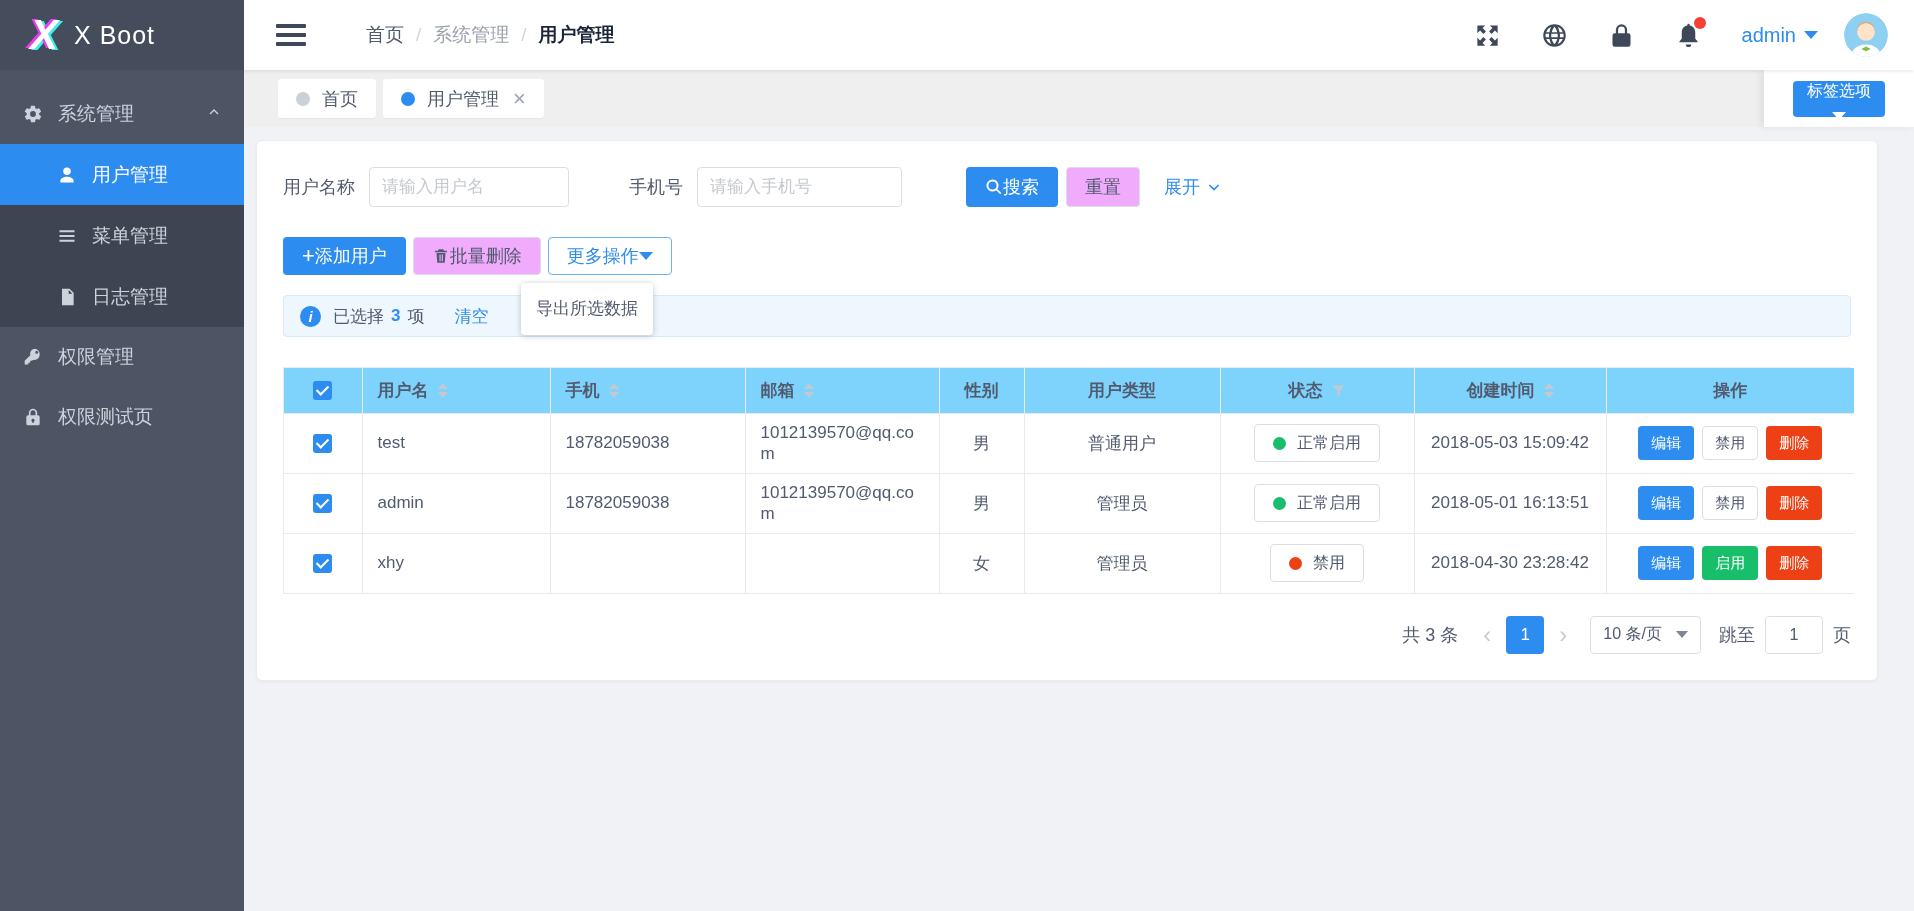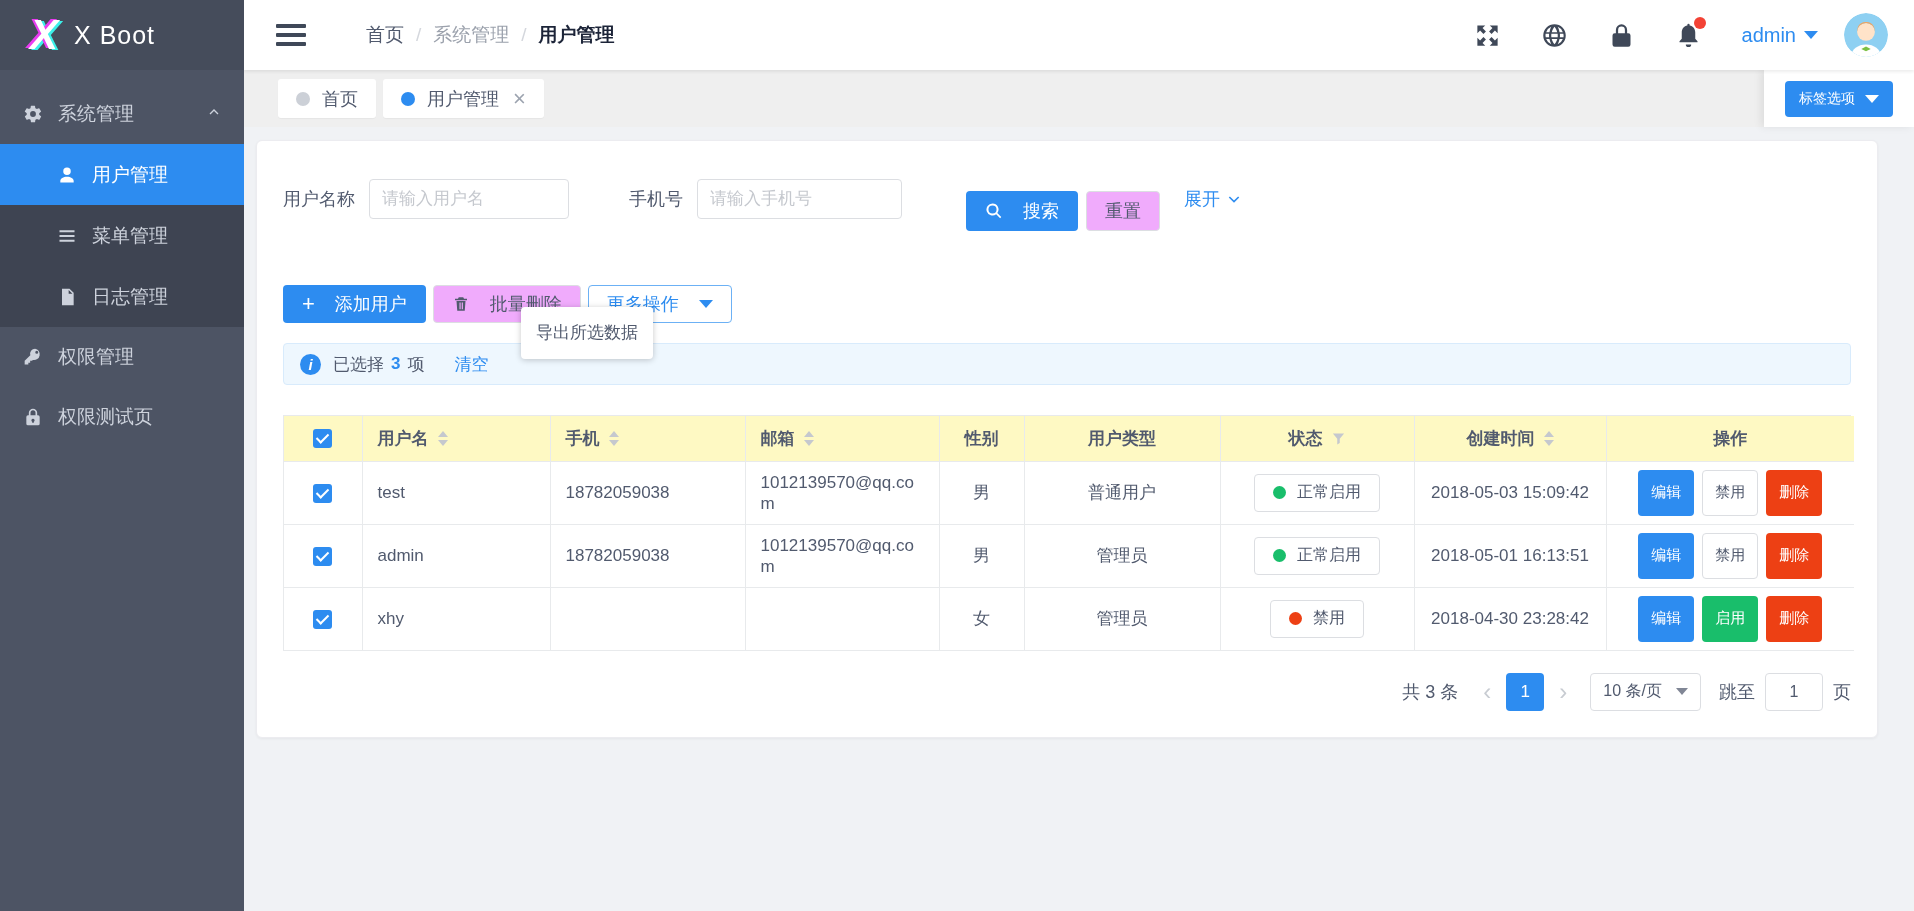--- a/index.html
+++ b/index.html
@@ -51,39 +51,39 @@
   .tabstrip{position:absolute; left:244px; top:70px; right:0; height:57px; background:#efefef; z-index:20;
             display:flex; align-items:center; padding-left:34px;}
   .tab{height:39px; background:#fff; border-radius:3px; display:flex; align-items:center; gap:12px;
        padding:0 18px; margin-right:7px; font-size:18px; color:#515a6e; cursor:pointer; box-shadow:0 1px 1px rgba(0,0,0,.04);}
   .tab-dot{width:14px; height:14px; border-radius:50%; background:#ccd0d7;}
   .tab.active .tab-dot{background:var(--primary);}
   .tab-close{color:#9ca3af; font-size:22px; line-height:1; margin-left:2px; cursor:pointer;}
   .tab-options-panel{position:absolute; right:0; top:0; bottom:0; width:150px; background:#fff;
                      box-shadow:-3px 0 8px rgba(0,0,0,.08); display:flex; align-items:center; justify-content:center;}
   .btn-tag-options{background:var(--primary); color:#fff; border:none; border-radius:4px; height:36px;
-                   padding:0 14px; font-size:14px; display:flex; align-items:center; gap:10px; cursor:pointer;
-                   font-family:inherit;}
+                   padding:0 14px; font-size:16px; display:flex; align-items:center; gap:10px; cursor:pointer;
+                   font-family:inherit;flex-direction:column;}
   .btn-tag-options .caret{width:0; height:0; border-left:7px solid transparent; border-right:7px solid transparent; border-top:8px solid #fff;}
 
   
   .content{position:absolute; left:244px; top:127px; right:0; bottom:0; background:#f0f2f5;}
   .card{position:absolute; left:12px; top:13px; width:1622px; background:#fff; border-radius:6px;
         border:1px solid #ececf0; box-shadow:0 1px 3px rgba(0,0,0,.05); padding:26px;}
 
   
   .search-row{display:flex; align-items:center; margin-bottom:30px;}
   .form-label{font-size:18px; color:#515a6e; margin-right:14px; white-space:nowrap;}
   .ivu-input{height:40px; border:1px solid var(--border); border-radius:4px; padding:0 12px; font-size:17px;
              color:var(--text); font-family:inherit; outline:none;}
   .ivu-input::placeholder{color:#c5c8ce;}
   .w200{width:200px;} .w205{width:205px;}
   .gap60{width:60px;} .gap64{width:64px;}
   .btn{height:40px; border-radius:4px; font-size:18px; padding:12px 18px; display:inline-flex; align-items:center;
-       gap:20px; border:1px solid transparent; cursor:pointer; font-family:inherit; white-space:nowrap;margin-top:24px;}
+       gap:0; border:1px solid transparent; cursor:pointer; font-family:inherit; white-space:nowrap;}
   .btn-primary{background:var(--primary); color:#fff;}
   .btn-default{background:#f0abfc; border-color:var(--border); color:#515a6e;}
   .btn-ghost-open{background:#fff; border-color:#6cb1f5; color:var(--primary);}
   .btn svg{width:18px; height:18px; fill:currentColor;}
   .ml8{margin-left:8px;} .ml24{margin-left:24px;}
   .link-expand{color:var(--primary); font-size:18px; display:inline-flex; align-items:center; gap:6px; cursor:pointer;}
   .link-expand svg{width:16px; height:16px; fill:none; stroke:var(--primary); stroke-width:2.4;}
 
   
   .toolbar-row{position:relative; display:flex; align-items:center; gap:7px; margin-bottom:20px;}
@@ -99,39 +99,39 @@
   .info-icon{width:21px; height:21px; border-radius:50%; background:var(--primary); color:#fff; font-size:15px;
              font-weight:bold; font-style:italic; display:inline-flex; align-items:center; justify-content:center; margin-right:12px;}
   .sel-count{color:var(--primary); font-weight:bold; margin:0 7px;}
   .clear-link{color:var(--primary); margin-left:30px; cursor:pointer;}
 
   
   .tbl-wrap{border:1px solid var(--tborder); border-bottom:none;}
   table{width:1570px; table-layout:fixed; border-collapse:collapse; font-size:17px; color:var(--text);}
   th,td{border-bottom:1px solid var(--tborder); border-right:1px solid var(--tborder); padding:8px 15px; background:#fff;}
   th:last-child, td:last-child{border-right:none;margin-left:32px;}
-  th{background:#fef9c3; height:45px; font-weight:bold; text-align:left;}
+  th{background:#7dd3fc; height:45px; font-weight:bold; text-align:left;}
   td{height:60px;}
   .al-c{text-align:center;}
   .th-inner{display:flex; align-items:center;}
   .th-inner.center{justify-content:center;}
   .sorter{display:inline-flex; flex-direction:column; gap:3px; margin-left:9px; cursor:pointer;}
   .sorter i{width:0; height:0; border-left:5px solid transparent; border-right:5px solid transparent;}
   .sorter .up{border-bottom:6px solid #c5c8ce;}
   .sorter .down{border-top:6px solid #c5c8ce;}
   .funnel{margin-left:8px; cursor:pointer; display:inline-flex;}
   .funnel svg{width:15px; height:15px; fill:#c5c8ce;}
   .cbx{width:19px; height:19px; border-radius:3px; background:var(--primary); position:relative; display:inline-block; cursor:pointer; vertical-align:middle;}
   .cbx::after{content:""; position:absolute; left:6px; top:2px; width:5px; height:10px; border:2px solid #fff; border-top:0; border-left:0; transform:rotate(45deg);}
   .email-cell{word-break:break-all; line-height:21px;}
   .status-badge{display:inline-flex; align-items:center; gap:11px; height:38px; padding:0 18px;
                 border:1px solid var(--border); border-radius:4px; background:#fff; font-size:16px;}
   .dot{width:13px; height:13px; border-radius:50%;}
   .dot.success{background:var(--success);} .dot.error{background:var(--error);}
-  .abtn{height:46px; padding:0 12px; border-radius:4px; font-size:15px; border:1px solid transparent;
+  .abtn{height:34px; padding:0 12px; border-radius:4px; font-size:15px; border:1px solid transparent;
         margin:0 4px; cursor:pointer; font-family:inherit; color:#fff;}
   .abtn.primary{background:var(--primary);} .abtn.error{background:var(--error);} .abtn.success{background:var(--success);}
   .abtn.default{background:#fff; border-color:var(--border); color:#515a6e;}
 
   
   .pagination{display:flex; align-items:center; justify-content:flex-end; margin-top:22px; font-size:18px; color:#515a6e;}
   .pg-total{margin-right:16px;}
   .pg-arrow{color:#c8ccd2; font-size:24px; width:26px; text-align:center; cursor:pointer; line-height:1;}
   .pg-page{width:38px; height:38px; margin:0 6px; background:var(--primary); color:#fff; border-radius:4px;
            display:inline-flex; align-items:center; justify-content:center; font-size:17px; cursor:pointer;}

